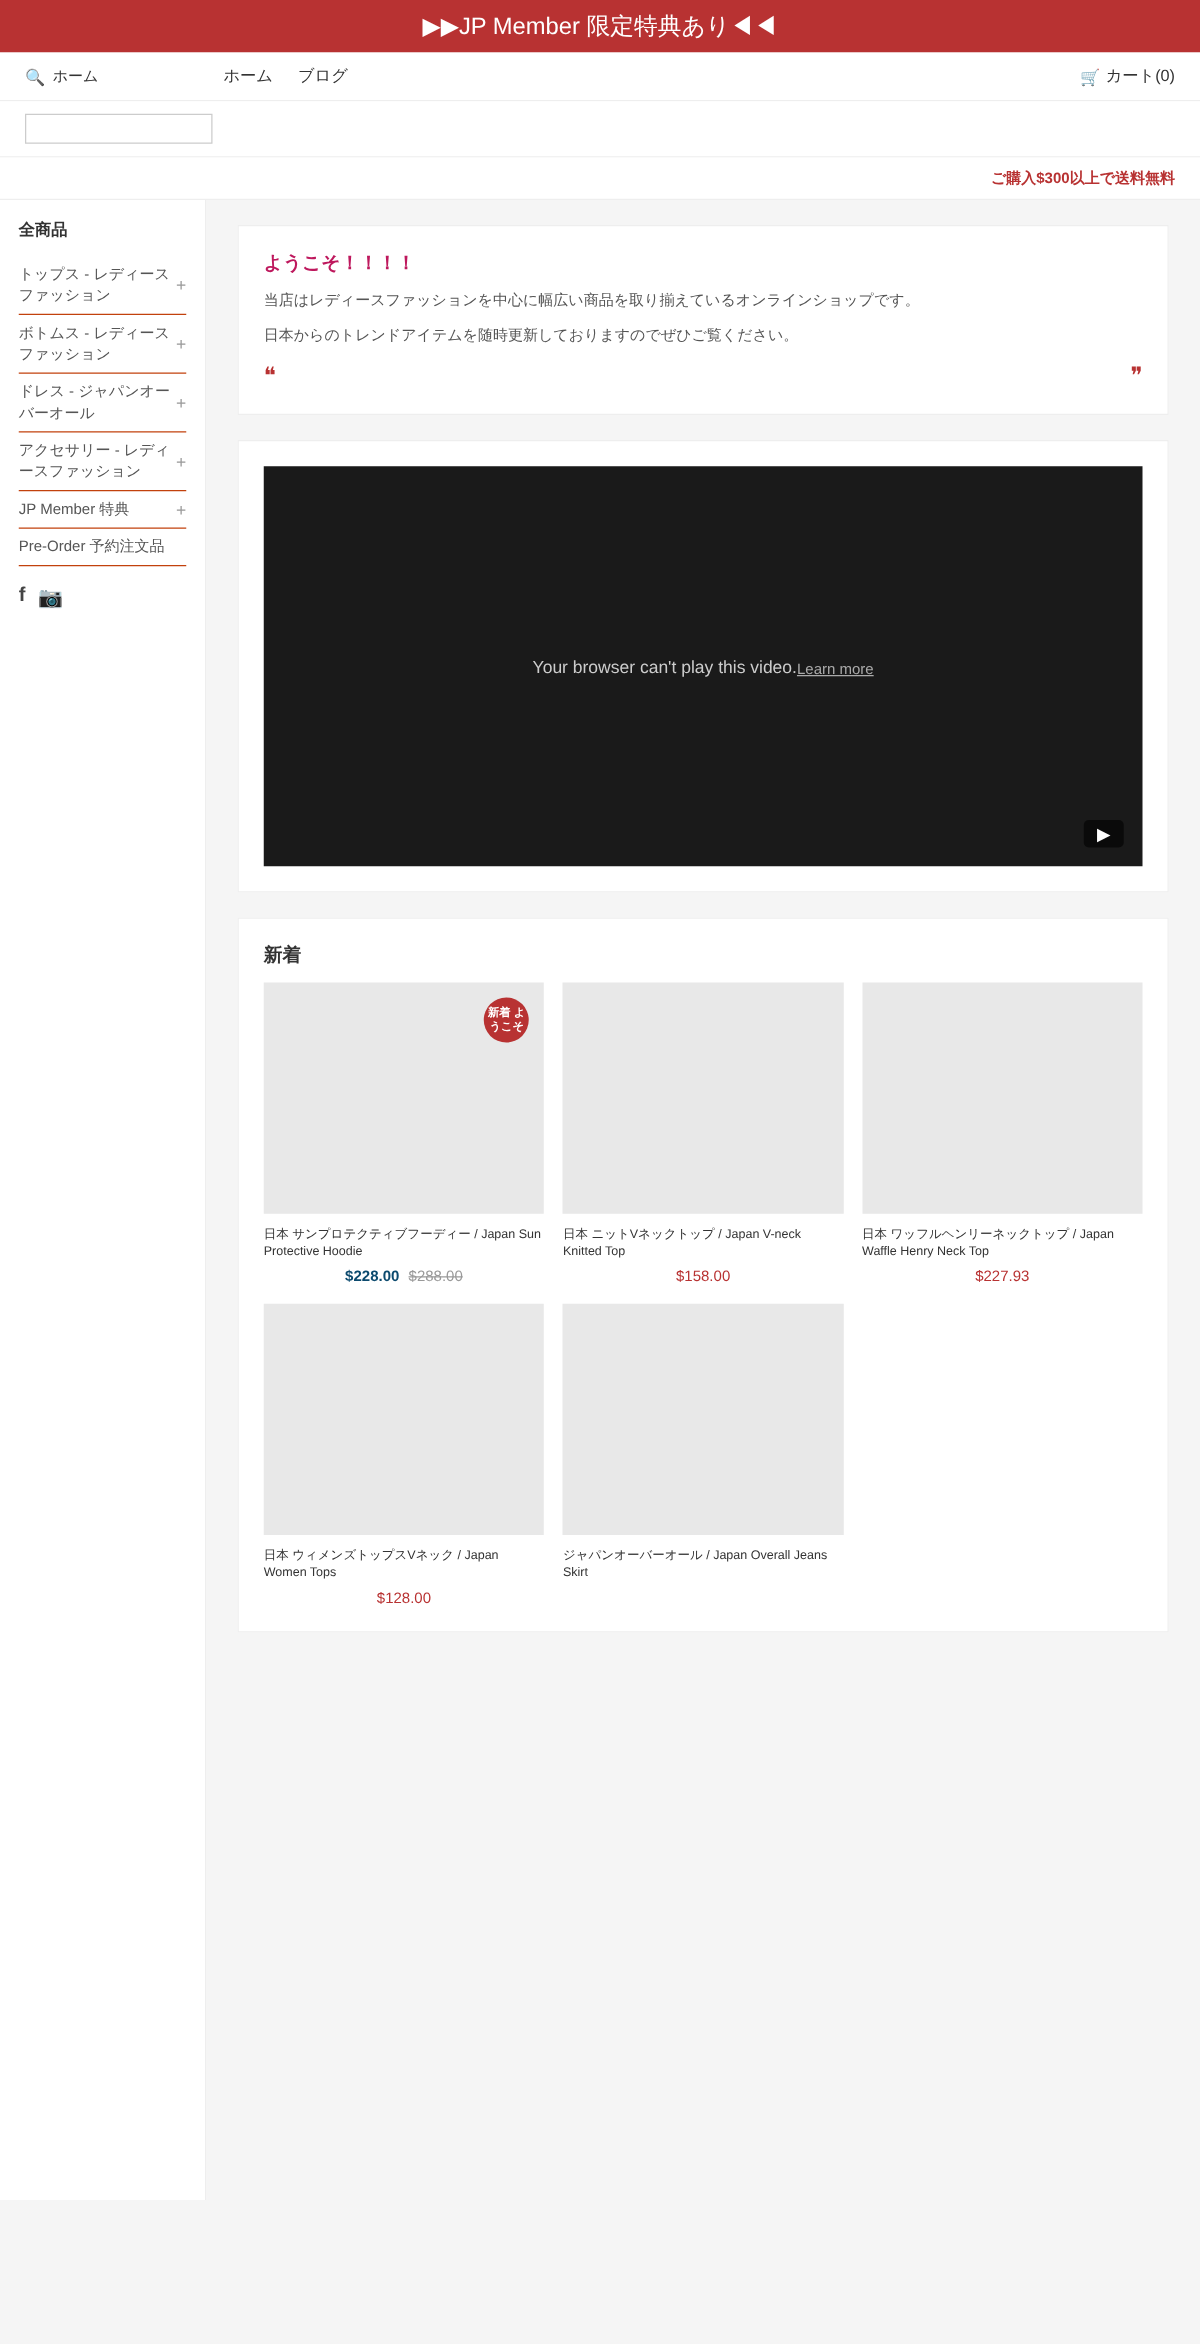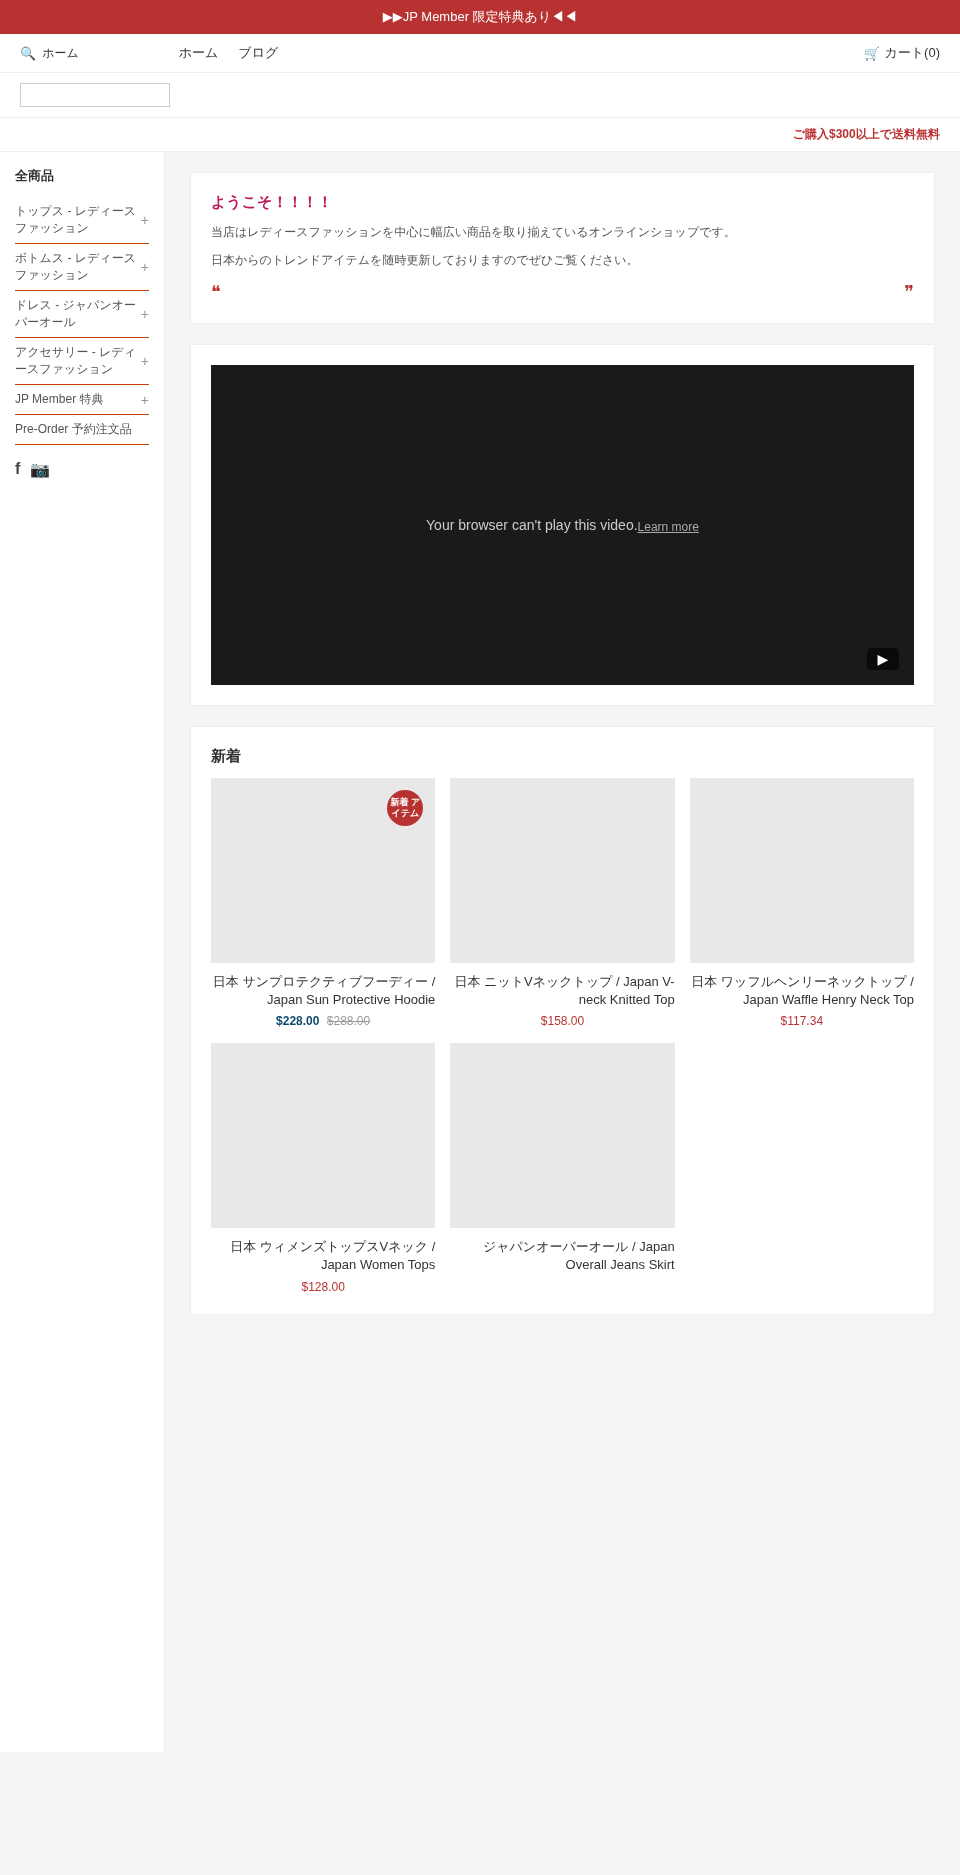--- a/index.html
+++ b/index.html
@@ -4,21 +4,21 @@
   <style>
     * { margin: 0; padding: 0; box-sizing: border-box; }
     body { font-family: Arial, sans-serif; background: #f5f5f5; color: #333; font-size: 13px; width: 960px; }
 
     
     .top-banner {
       background: #b83232;
       color: white;
       text-align: center;
       padding: 8px 0;
-      font-size: 13px;
+      font-size: 19px;
     }
 
     
     .header {
       background: white;
       display: flex;
       align-items: center;
       padding: 10px 20px;
       border-bottom: 1px solid #eee;
       gap: 20px;
@@ -220,23 +220,23 @@
       height: 36px;
       display: flex;
       align-items: center;
       justify-content: center;
       font-size: 9px;
       font-weight: bold;
       text-align: center;
       line-height: 1.2;
     }
     .product-name {
-      font-size: 13px;
+      font-size: 10px;
       color: #333;
-      text-align: right;
+      text-align: left;
       margin-bottom: 5px;
       line-height: 1.4;
     }
     .product-price {
       text-align: center;
       font-size: 12px;
     }
     .price-sale { color: #0c4a6e; font-weight: bold; }
     .price-original { color: #999; text-decoration: line-through; margin-left: 4px; }
     .price-regular { color: #b83232; }
@@ -330,21 +330,21 @@
     </div>
 
     <div class="products-section">
       <div class="section-title">新着</div>
       <div class="products-grid">
 
         <div class="product-card">
           <div class="product-image">
             <div class="product-badge">
               <span>新着
-アイテム</span>
+ようこそ</span>
             </div>
           </div>
           <div class="product-name">日本 サンプロテクティブフーディー / Japan Sun Protective Hoodie</div>
           <div class="product-price">
             <span class="price-sale">$228.00</span>
             <span class="price-original">$288.00</span>
           </div>
         </div>
 
 
@@ -353,21 +353,21 @@
           <div class="product-name">日本 ニットVネックトップ / Japan V-neck Knitted Top</div>
           <div class="product-price">
             <span class="price-regular">$158.00</span>
           </div>
         </div>
 
         <div class="product-card">
           <div class="product-image"></div>
           <div class="product-name">日本 ワッフルヘンリーネックトップ / Japan Waffle Henry Neck Top</div>
           <div class="product-price">
-            <span class="price-regular">$117.34</span>
+            <span class="price-regular">$227.93</span>
           </div>
         </div>
 
         <div class="product-card">
           <div class="product-image"></div>
           <div class="product-name">日本 ウィメンズトップスVネック / Japan Women Tops</div>
           <div class="product-price">
             <span class="price-regular">$128.00</span>
           </div>
         </div>

